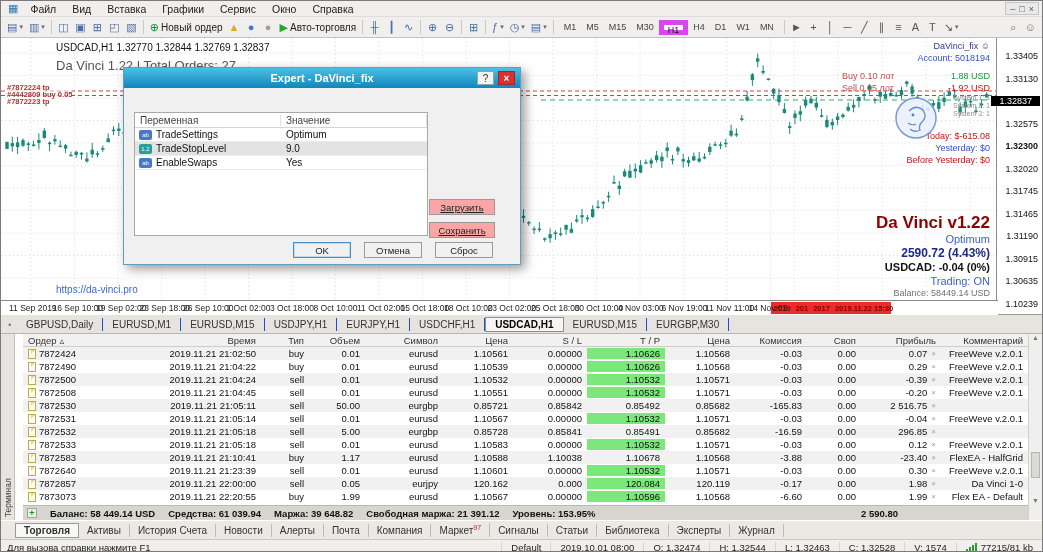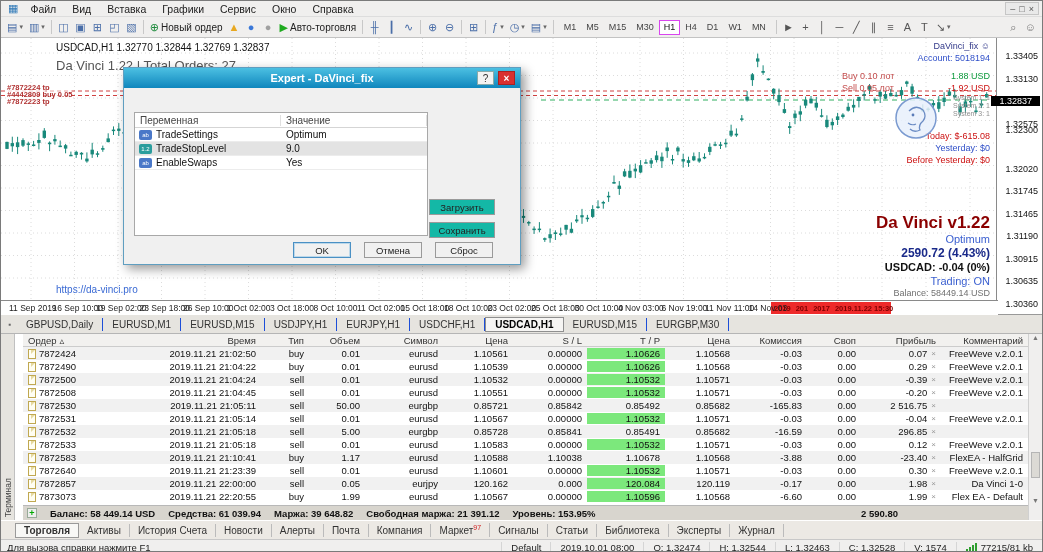--- a/index.html
+++ b/index.html
@@ -10,21 +10,21 @@
   .appicon{color:#2f79b8;font-size:11px;margin:0 4px;}
   .menu-item{padding:0 8px;}
   .wincontrols{margin-left:auto;display:flex;gap:4px;border:1px solid #c6c6c6;background:#e9e9e9;font-size:9px;color:#555;padding:0 4px;height:13px;align-items:center;}
   
   .toolbar{height:21px;display:flex;align-items:center;background:#f0efee;border-bottom:1px solid #c3c3c3;padding:0 3px;white-space:nowrap;}
   .tb-btn{height:17px;min-width:17px;display:inline-flex;align-items:center;justify-content:center;gap:2px;border:1px solid transparent;background:transparent;padding:0 2px;font-size:11px;color:#4a6ea8;font-family:inherit;}
   .tb-btn .lbl{font-size:10px;color:#222;}
   .tb-btn .dd{font-size:7px;color:#666;}
   .tb-sep{width:1px;height:14px;background:#c8c8c8;margin:0 3px;flex:none;}
   .tf-btn{height:15px;padding:0 4px;font-size:9px;color:#444;border:1px solid transparent;background:transparent;font-family:inherit;}
-  .tf-btn.active{border:1px solid #d946ef;background:#fff;color:#111;}
+  .tf-btn.active{border:5px solid #d946ef;background:#fff;color:#111;}
   .tb-right{margin-left:auto;display:flex;}
   
   .chart-area{position:relative;height:277px;background:#fff;border-bottom:1px solid #999;}
   .chart-svg{position:absolute;left:0;top:0;}
   .price-axis{position:absolute;right:0;top:0;width:46px;height:262px;background:#fff;border-left:1px solid #8a8a8a;}
   .px-label{position:absolute;right:4px;font-size:9px;color:#111;}
   .px-label.cur{background:#000;color:#fff;padding:0 8px;right:2px;}
   .time-axis{position:absolute;left:0;top:262px;width:997px;height:15px;background:#fff;border-top:1px solid #8a8a8a;}
   .tx-label{position:absolute;top:2px;font-size:8.5px;color:#222;white-space:nowrap;}
   .time-highlight{position:absolute;left:770px;top:1px;width:120px;height:12px;background:#ee2a2a;display:flex;align-items:center;gap:5px;padding:0 3px;}
@@ -65,21 +65,21 @@
   .dlg-table{position:absolute;left:10px;top:44px;width:294px;height:124px;background:#fff;border:1px solid #a8a8a8;overflow:hidden;}
   .dlg-thead,.dlg-row{display:grid;grid-template-columns:146px 1fr;align-items:center;}
   .dlg-thead{height:15px;border-bottom:1px solid #d5d5d5;color:#444;}
   .dlg-thead span{padding:0 5px;border-right:1px solid #e0e0e0;}
   .dlg-row{height:14px;border-bottom:1px solid #ececec;color:#111;}
   .dlg-row.sel{background:#e3e3e3;}
   .dlg-row .nm{display:flex;align-items:center;gap:4px;padding:0 4px;overflow:hidden;}
   .dlg-row .vl{padding:0 5px;}
   .p-ico{flex:none;width:13px;height:10px;font-size:6px;color:#fff;background:#4a78c8;display:inline-flex;align-items:center;justify-content:center;border-radius:2px;}
   .p-ico.t2{background:#2a9d9d;}
-  .dlg-sidebtn{position:absolute;right:25px;width:66px;height:16px;border:1px solid #9a9a9a;background:#14b8a6;font-size:9.5px;color:#222;font-family:inherit;}
+  .dlg-sidebtn{position:absolute;right:25px;width:66px;height:16px;border:1px solid #9a9a9a;background:#fca5a5;font-size:9.5px;color:#222;font-family:inherit;text-decoration:underline;}
   .dlg-footer{position:absolute;right:27px;bottom:6px;display:flex;gap:13px;}
   .dlg-fbtn{width:58px;height:16px;border:1px solid #9a9a9a;background:#f1f1f1;font-size:9.5px;color:#222;font-family:inherit;}
   .dlg-fbtn.focus{border:1px solid #4a90c4;box-shadow:0 0 0 1px #bcd8ea inset;}
   
   .chart-tabs{height:19px;background:#e6e4df;border-bottom:1px solid #b5b5b5;display:flex;align-items:center;font-size:10px;padding-left:2px;}
   .ct-icon{width:14px;color:#666;font-size:8px;text-align:center;}
   .ct-tab{padding:1px 9px;color:#333;border-right:1px solid #1d4ed8;white-space:nowrap;}
   .ct-tab.active{background:#f6f5f3;border:1px solid #8f8f8f;font-weight:bold;color:#000;}
   
   .terminal{height:186px;display:flex;background:#fff;}
@@ -735,28 +735,28 @@
       </svg>
     </div>
 
     <div class="watermark">https://da-vinci.pro</div>
 
     <div class="price-axis" id="price-axis">
         <div class="px-label" style="top: 13px;">1.33405</div>
         <div class="px-label" style="top: 35.5px;">1.33130</div>
         <div class="px-label cur" style="top: 58px;">1.32837</div>
         <div class="px-label" style="top: 80.5px;">1.32575</div>
-        <div class="px-label" style="top: 87px;">1.32300</div>
+        <div class="px-label" style="top: 103px; font-weight: bold;">1.32300</div>
         <div class="px-label" style="top: 125.5px;">1.32020</div>
         <div class="px-label" style="top: 148px;">1.31745</div>
         <div class="px-label" style="top: 170.5px;">1.31465</div>
         <div class="px-label" style="top: 193px;">1.31190</div>
         <div class="px-label" style="top: 215.5px;">1.30915</div>
         <div class="px-label" style="top: 238px;">1.30635</div>
-        <div class="px-label" style="top: 260.5px;">1.30360</div>
+        <div class="px-label" style="top: 260.5px;">1.10239</div>
       </div>
     <div class="time-axis" id="time-axis">
       <div class="time-highlight" id="time-highlight">
           <span class="th-seg">2019</span>
           <span class="th-seg">201</span>
           <span class="th-seg">2017</span>
           <span class="th-seg">2019.11.22 15:30</span>
         </div>
     <span class="tx-label" style="left: 8px;">11 Sep 2019</span>
         <span class="tx-label" style="left: 51.5px;">16 Sep 10:00</span>

